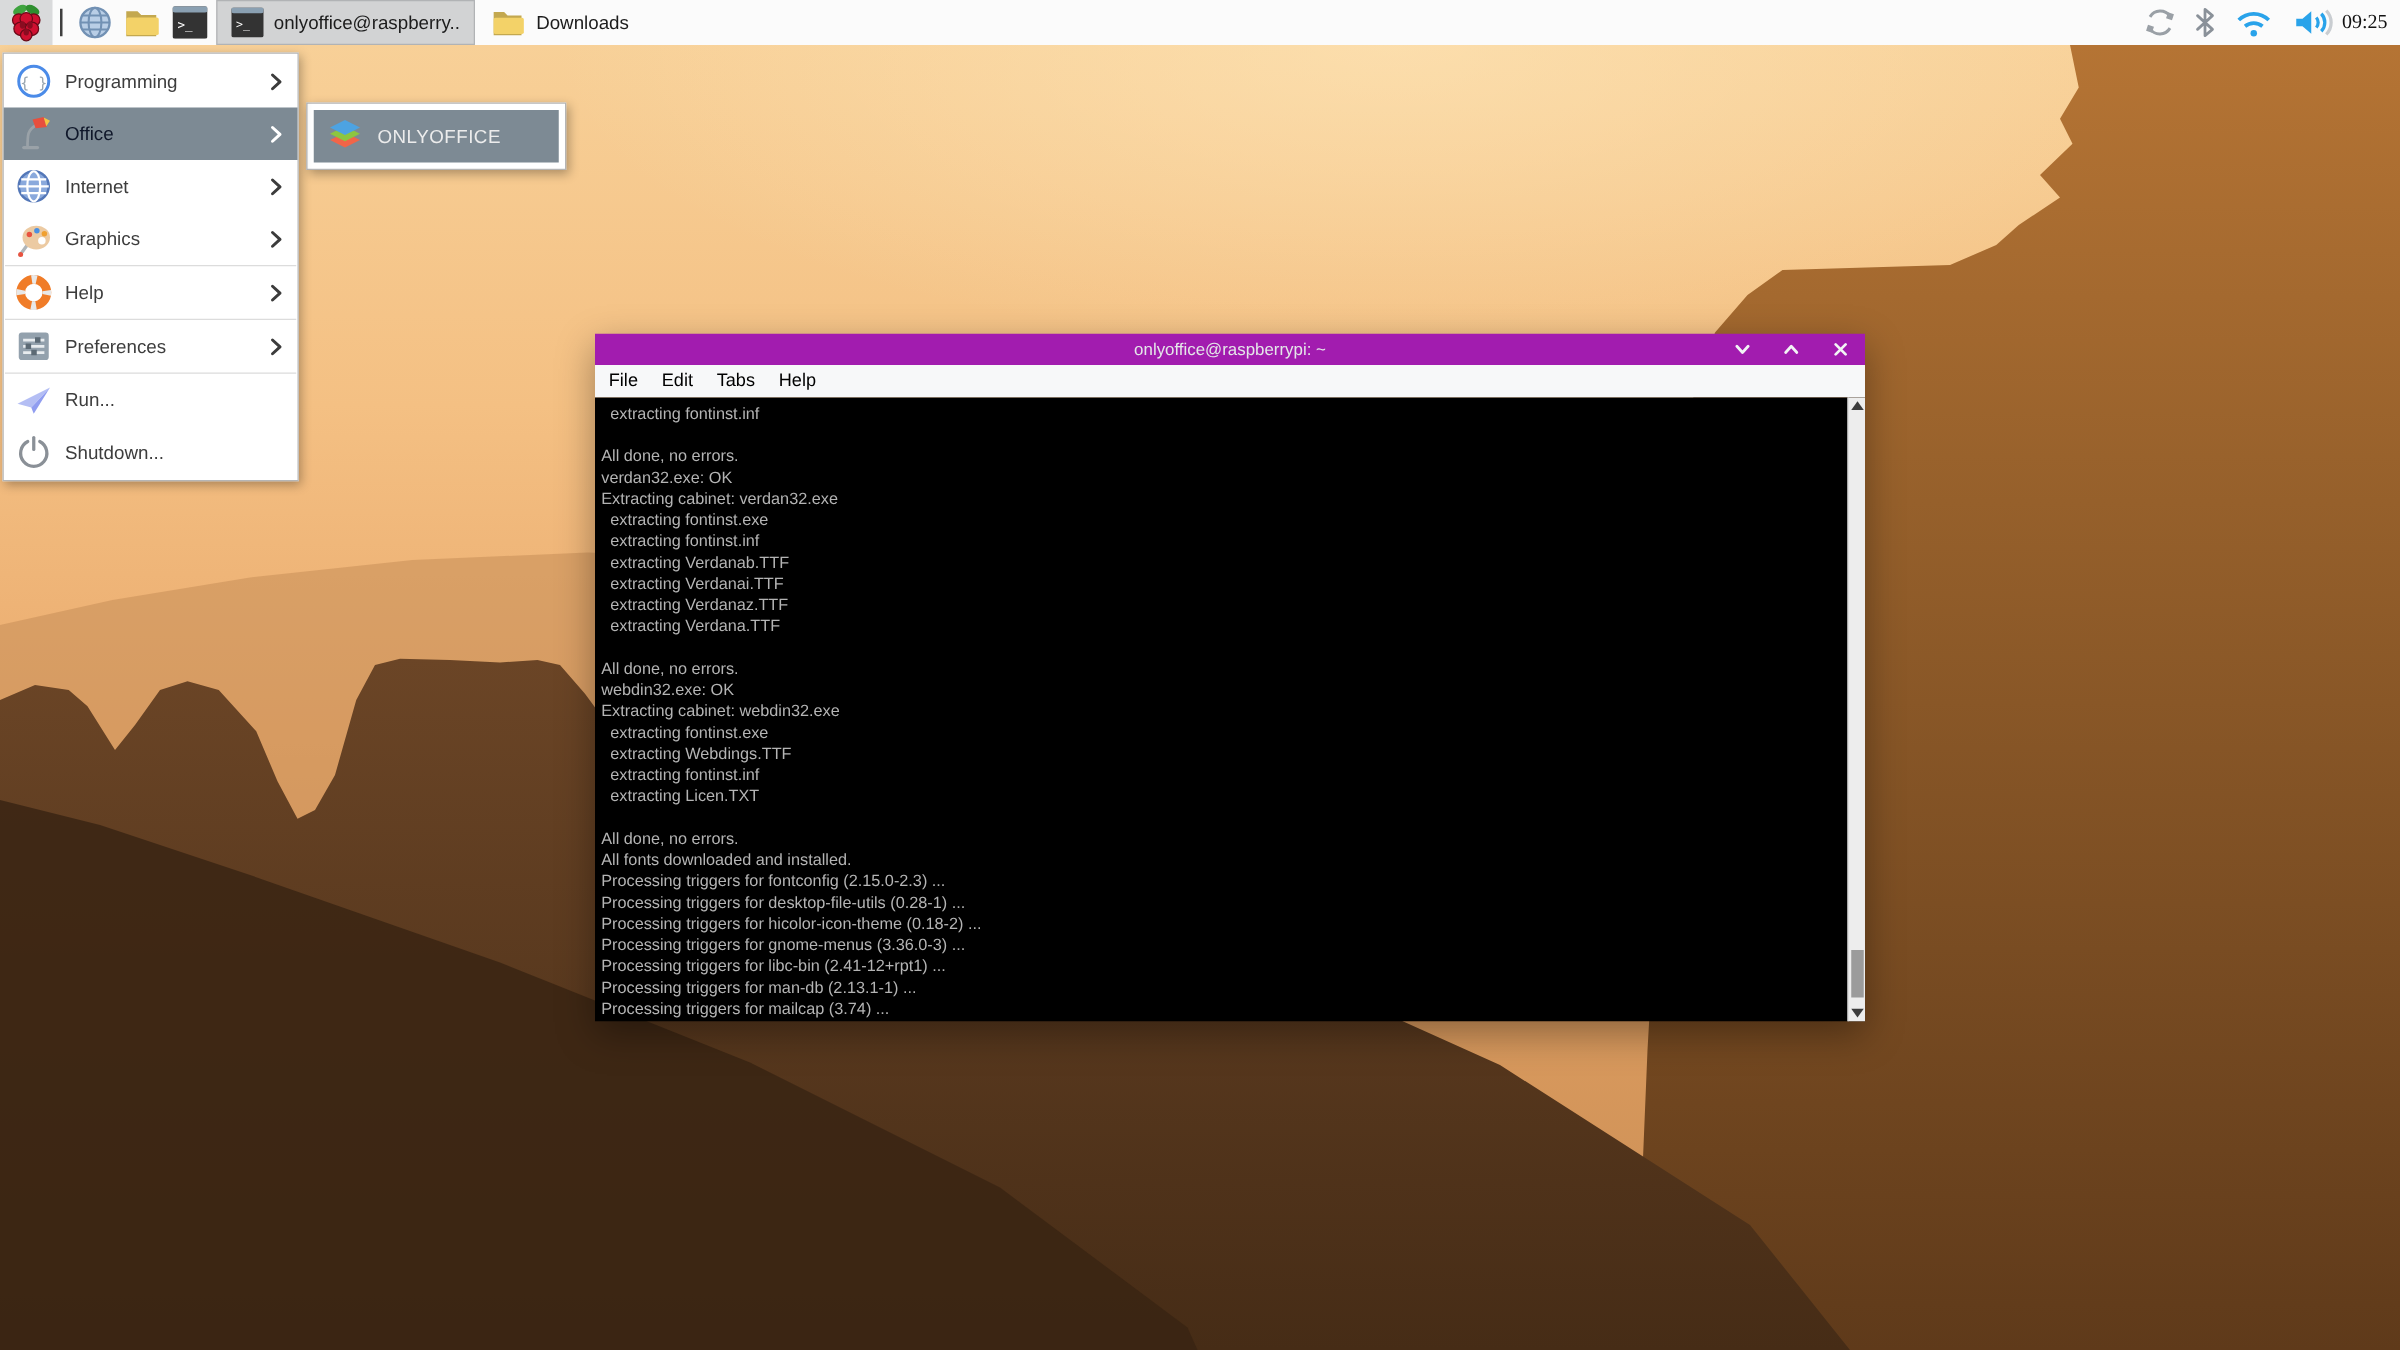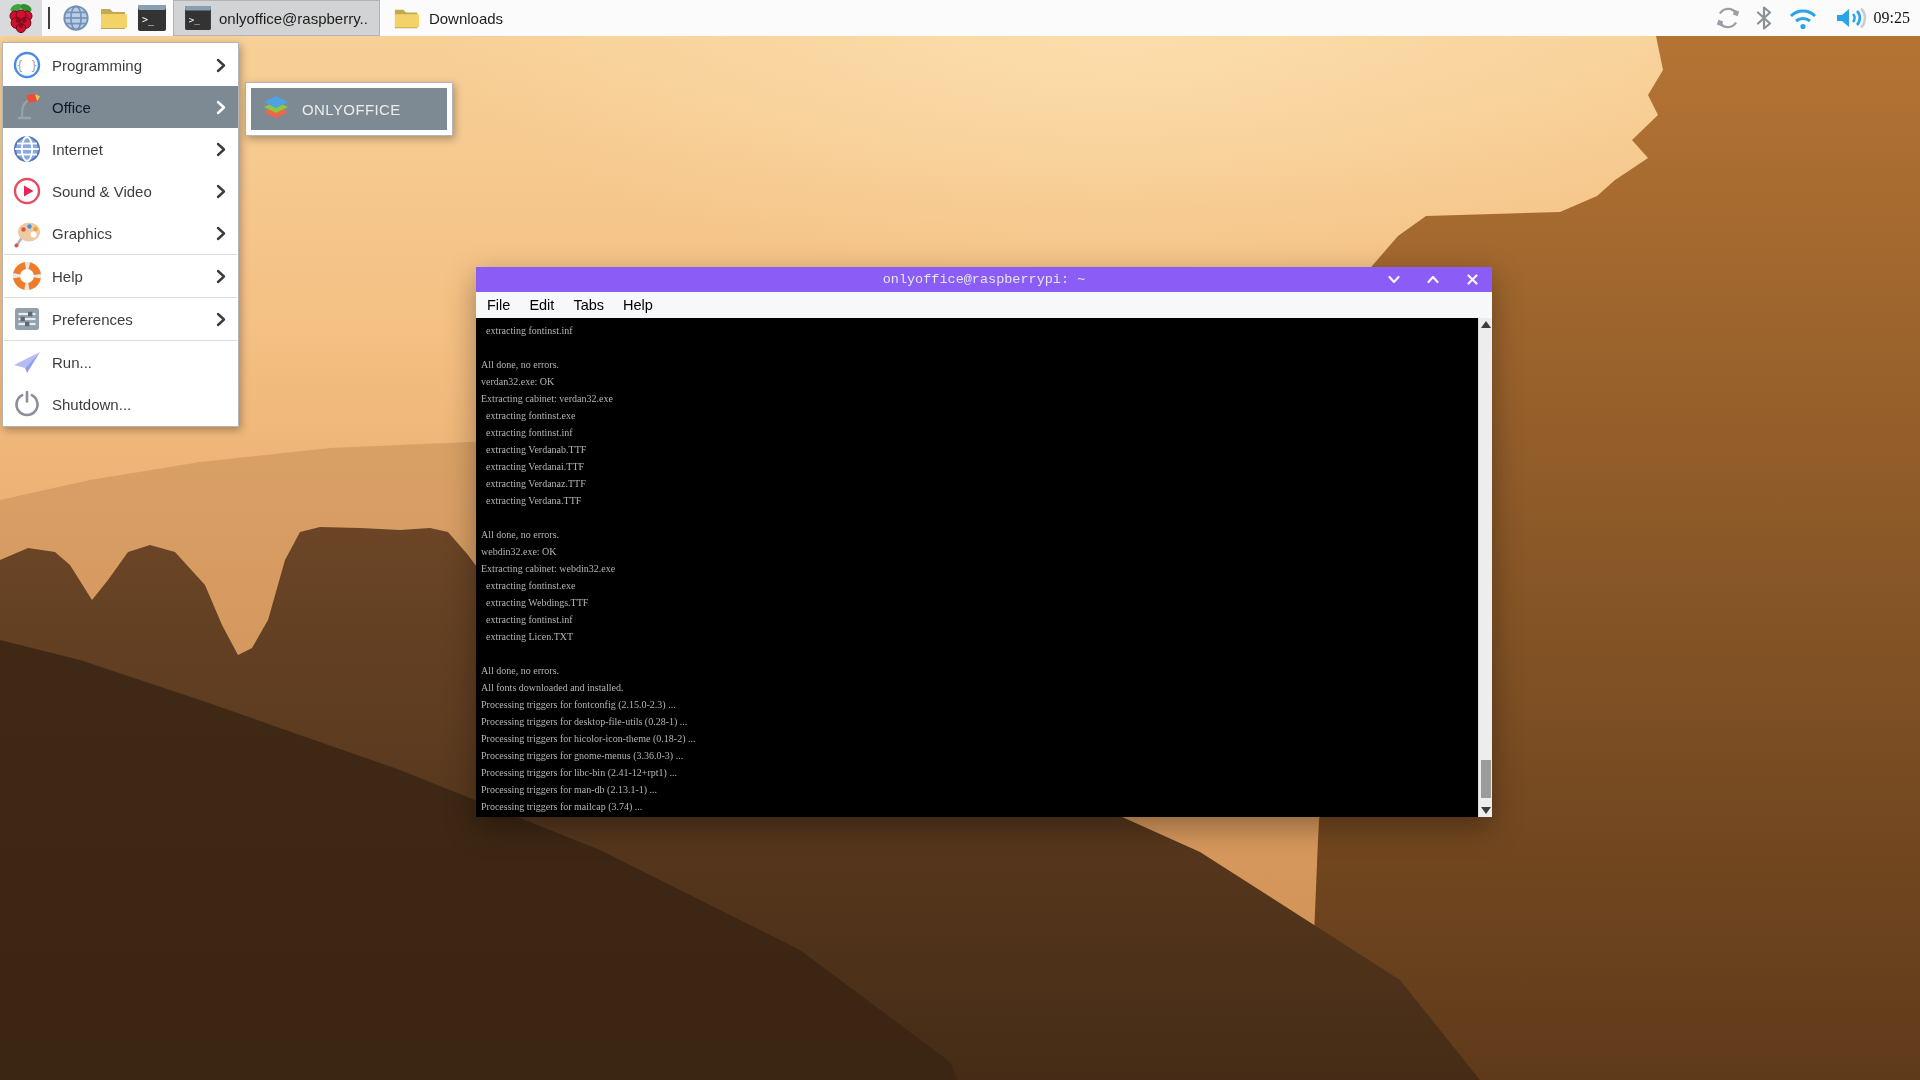--- a/index.html
+++ b/index.html
@@ -35,29 +35,29 @@
 
   
   .submenu { position:absolute; left:245px; top:82px; width:208px; height:54px; background:#ffffff;
              border:1px solid #b5b5b5; box-shadow:2px 3px 8px rgba(0,0,0,.3); z-index:55; padding:5px; }
   .submenu-item { height:100%; background:#7d8a94; display:flex; align-items:center;
                   padding:15px 9px; color:#ececec; font-size:15px; gap:10px; letter-spacing:.4px; }
 
   
   .terminal { position:absolute; left:476px; top:267px; width:1016px; height:550px; z-index:40;
               box-shadow:0 10px 28px rgba(0,0,0,.35); }
-  .titlebar { height:25px; background:#8b5cf6; position:relative; display:flex; align-items:center;font-family:Liberation Mono, monospace; }
+  .titlebar { height:25px; background:#a21caf; position:relative; display:flex; align-items:center; }
   .title { position:absolute; left:0; right:0; text-align:center; color:#e4e7e9; font-size:13.5px; }
   .controls { margin-left:auto; display:flex; gap:25px; padding-right:13px; z-index:1; }
   .ctrl { display:flex; align-items:center; justify-content:center; width:14px; height:14px; }
   .menubar { height:26px; background:#f7f8f9; display:flex; align-items:center; gap:19px;
              padding-left:11px; font-size:14.5px; color:#000000; }
   .term-body { position:relative; height:499px; background:#000000; }
-  .term-pre { margin:0; padding:4px 0 0 5px; font-family:Liberation Serif, serif;
-              font-size:10px; line-height:17px; color:#b4b4b4; white-space:pre; }
+  .term-pre { margin:0; padding:4px 0 0 5px; font-family:Liberation Sans, sans-serif;
+              font-size:13px; line-height:17px; color:#b4b4b4; white-space:pre; }
   .term-scroll { position:absolute; right:0; top:0; width:14px; height:499px; background:#ededed;
                  border-left:1px solid #d9d9d9; }
   .scroll-up, .scroll-down { position:absolute; left:2px; width:0; height:0; }
   .scroll-up { top:3px; border-left:5px solid transparent; border-right:5px solid transparent;
                border-bottom:7px solid #3c3c3c; }
   .scroll-down { bottom:3px; border-left:5px solid transparent; border-right:5px solid transparent;
                  border-top:7px solid #3c3c3c; }
   .scroll-thumb { position:absolute; left:2px; width:10px; top:442px; height:38px; background:#9b9b9b; }
 </style>
 </head>
@@ -219,32 +219,20 @@
       <line x1="5" y1="20.5" x2="25" y2="20.5" stroke="#ffffff" stroke-width="1.8"></line>
     </svg>
     <span class="mi-label">Internet</span>
     <span class="chev">
       <svg width="10" height="15" viewBox="0 0 10 15">
           <path d="M2 2 L8 7.5 L2 13" stroke="currentColor" stroke-width="2.4" fill="none" stroke-linecap="round" stroke-linejoin="round"></path>
         </svg>
     </span>
   </div>
 
-  <div class="menu-item">
-    <svg class="mi-icon" viewBox="0 0 30 30">
-      <circle cx="15" cy="15" r="12" fill="#ffffff" stroke="#e84a5f" stroke-width="2.4"></circle>
-      <polygon points="12,9.5 12,20.5 21.5,15" fill="#e82556"></polygon>
-    </svg>
-    <span class="mi-label">Sound &amp; Video</span>
-    <span class="chev">
-      <svg width="10" height="15" viewBox="0 0 10 15">
-          <path d="M2 2 L8 7.5 L2 13" stroke="currentColor" stroke-width="2.4" fill="none" stroke-linecap="round" stroke-linejoin="round"></path>
-        </svg>
-    </span>
-  </div>
 
   <div class="menu-item">
     <svg class="mi-icon" viewBox="0 0 30 30">
       <path d="M4,28 L12,17" stroke="#b0b6ba" stroke-width="2.6" stroke-linecap="round"></path>
       <circle cx="4.5" cy="27.5" r="2" fill="#e85340"></circle>
       <ellipse cx="17" cy="14" rx="11" ry="9.5" fill="#eccaa2"></ellipse>
       <circle cx="21.5" cy="16.5" r="3" fill="#ffffff"></circle>
       <circle cx="11.5" cy="11.5" r="2.2" fill="#e85340"></circle>
       <circle cx="17.5" cy="8.5" r="2.2" fill="#4a90e2"></circle>
       <circle cx="23.5" cy="11" r="2.2" fill="#f0a030"></circle>

